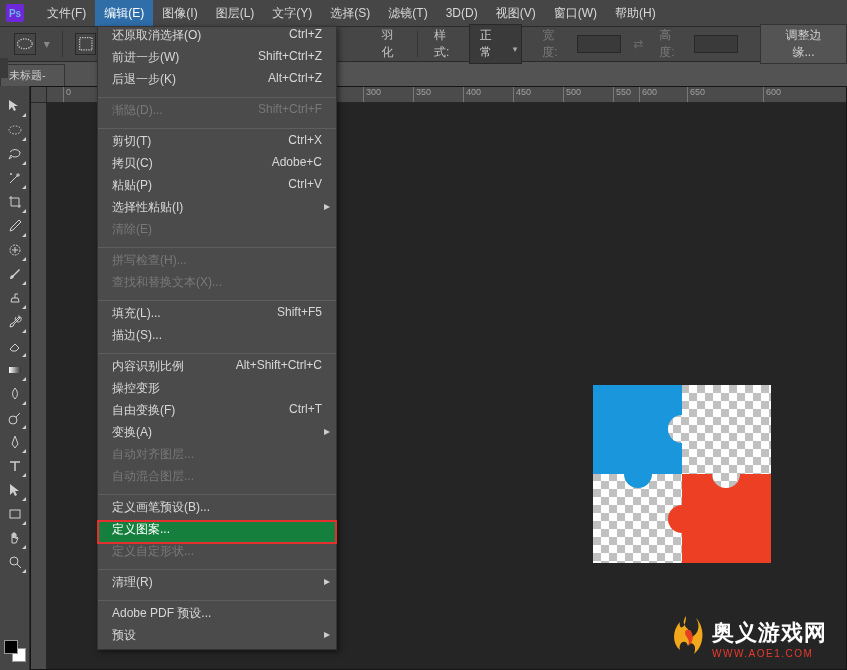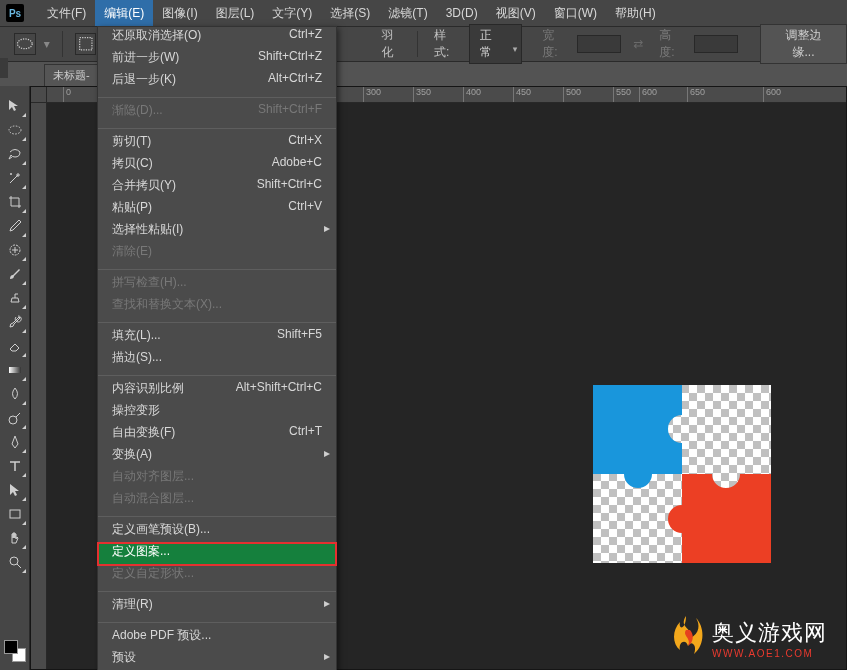--- a/index.html
+++ b/index.html
@@ -1,27 +1,27 @@
 <!DOCTYPE html>
 <html><head>
 <meta charset="utf-8">
 <style>
 *{margin:0;padding:0;box-sizing:border-box;font-family:"Microsoft YaHei",sans-serif;font-size:12px;-webkit-font-smoothing:antialiased}
 body{background:#535353;width:847px;height:670px;overflow:hidden;position:relative}
 .menubar{height:26px;background:#464646;display:flex;align-items:center;padding-left:6px;color:#d8d8d8}
-.ps-logo{width:18px;height:18px;background:#000000;color:#6ab8e0;font-weight:bold;font-size:10px;display:flex;align-items:center;justify-content:center;border-radius:2px;margin-right:14px}
+.ps-logo{width:18px;height:18px;background:#6d28d9;color:#6ab8e0;font-weight:bold;font-size:10px;display:flex;align-items:center;justify-content:center;border-radius:2px;margin-right:14px}
 .menu-item{padding:0 9px;height:26px;display:flex;align-items:center;cursor:default;color:#d8d8d8}
 .menu-item.active{background:#2f6ea9;color:#fff}
 .optbar{height:36px;background:#464646;border-top:1px solid #2a2a2a;border-bottom:1px solid #2a2a2a;display:flex;align-items:center;padding-left:14px;color:#c0c0c0;gap:8px}
 .opt-icon{width:22px;height:22px;border:1px solid #2a2a2a;display:flex;align-items:center;justify-content:center;color:#c7c7c7}
 .opt-label{margin-left:4px}
 .opt-select{background:#3a3a3a;border:1px solid #282828;padding:2px 18px 2px 10px;color:#d0d0d0;position:relative}
 .opt-input{width:44px;background:#3a3a3a;border:1px solid #282828;color:#888;padding:1px 4px}
 .opt-btn{background:#545454;border:1px solid #333;color:#d0d0d0;padding:2px 14px;margin-left:14px}
-.tabs{height:24px;display:flex;align-items:end;padding-left:44px}
+.tabs{height:24px;display:flex;align-items:end;}
 .tab{background:#555;color:#cfcfcf;padding:3px 18px 3px 8px;border-top:1px solid #333;border-left:1px solid #333;border-right:1px solid #333;font-size:11px}
 .workspace{position:absolute;top:86px;left:30px;right:0;bottom:0;background:#252525;border:1px solid #151515}
 .ruler-h{position:absolute;top:0;left:16px;right:0;height:16px;background:#4b4b4b;border-bottom:1px solid #282828}
 .ruler-v{position:absolute;top:16px;left:0;width:16px;bottom:0;background:#4b4b4b;border-right:1px solid #282828}
 .ruler-corner{position:absolute;top:0;left:0;width:16px;height:16px;background:#4b4b4b;border-right:1px solid #282828;border-bottom:1px solid #282828}
 .ruler-h .tick{position:absolute;top:0;height:100%;border-left:1px solid #777;color:#a0a0a0;font-size:9px;padding-left:2px}
 .canvas{position:absolute;top:298px;left:562px;width:178px;height:178px}
 .checker{position:absolute;inset:0;background-image:linear-gradient(45deg,#c0c0c0 25%,transparent 25%),linear-gradient(-45deg,#c0c0c0 25%,transparent 25%),linear-gradient(45deg,transparent 75%,#c0c0c0 75%),linear-gradient(-45deg,transparent 75%,#c0c0c0 75%);background-size:16px 16px;background-position:0 0,0 8px,8px -8px,-8px 0;background-color:#fff}
 .puzzle{position:absolute;inset:0}
 .toolbox{position:absolute;top:86px;left:0;width:30px;bottom:0;background:#464646;border-right:1px solid #2a2a2a;display:flex;flex-direction:column;align-items:center;padding-top:8px}
@@ -35,21 +35,21 @@
 .menu-row .sub{position:absolute;right:6px;color:#cfcfcf}
 .menu-row.hl{background:#15803d;color:#fff}
 .menu-row.hl-box{outline:2px solid #e53030;outline-offset:-1px}
 .menu-sep{height:1px;background:#5e5e5e;margin:4px 0}
 .color-swatch{position:absolute;bottom:8px;left:4px;width:22px;height:22px}
 .color-swatch .fg{width:14px;height:14px;background:#000;border:1px solid #999;position:absolute;top:0;left:0}
 .color-swatch .bg{width:14px;height:14px;background:#fff;border:1px solid #999;position:absolute;bottom:0;right:0}
 .watermark{position:absolute;right:20px;bottom:8px;display:flex;align-items:center;gap:6px}
 .flame{width:40px;height:48px}
 .wm-text{color:#fff}
-.wm-big{font-size:22px;font-weight:normal;letter-spacing:1px}
+.wm-big{font-size:22px;font-weight:bold;letter-spacing:1px}
 .wm-small{font-size:10px;color:#ea3a2f;letter-spacing:1.5px}
 .opt-sep{width:1px;height:26px;background:#333;margin:0 4px}
 .collapse-handle{position:absolute;top:58px;left:0;width:8px;height:20px;background:#3a3a3a}
 </style>
 </head>
 <body>
 
 <div class="menubar">
   <div class="ps-logo">Ps</div>
   <div id="menu-items" style="display: flex;">
@@ -295,24 +295,20 @@
     <div class="menu-sep"></div>
     <div class="menu-row">
       <span>剪切(T)</span>
       <span class="shortcut">Ctrl+X</span>
     </div>
     <div class="menu-row">
       <span>拷贝(C)</span>
       <span class="shortcut">Adobe+C</span>
     </div>
     <div class="menu-row">
-      <span>合并拷贝(Y)</span>
-      <span class="shortcut">Shift+Ctrl+C</span>
-    </div>
-    <div class="menu-row">
       <span>粘贴(P)</span>
       <span class="shortcut">Ctrl+V</span>
     </div>
     <div class="menu-row">
       <span>选择性粘贴(I)</span>
       <span class="sub">▸</span>
     </div>
     <div class="menu-row disabled">
       <span>清除(E)</span>
     </div>

